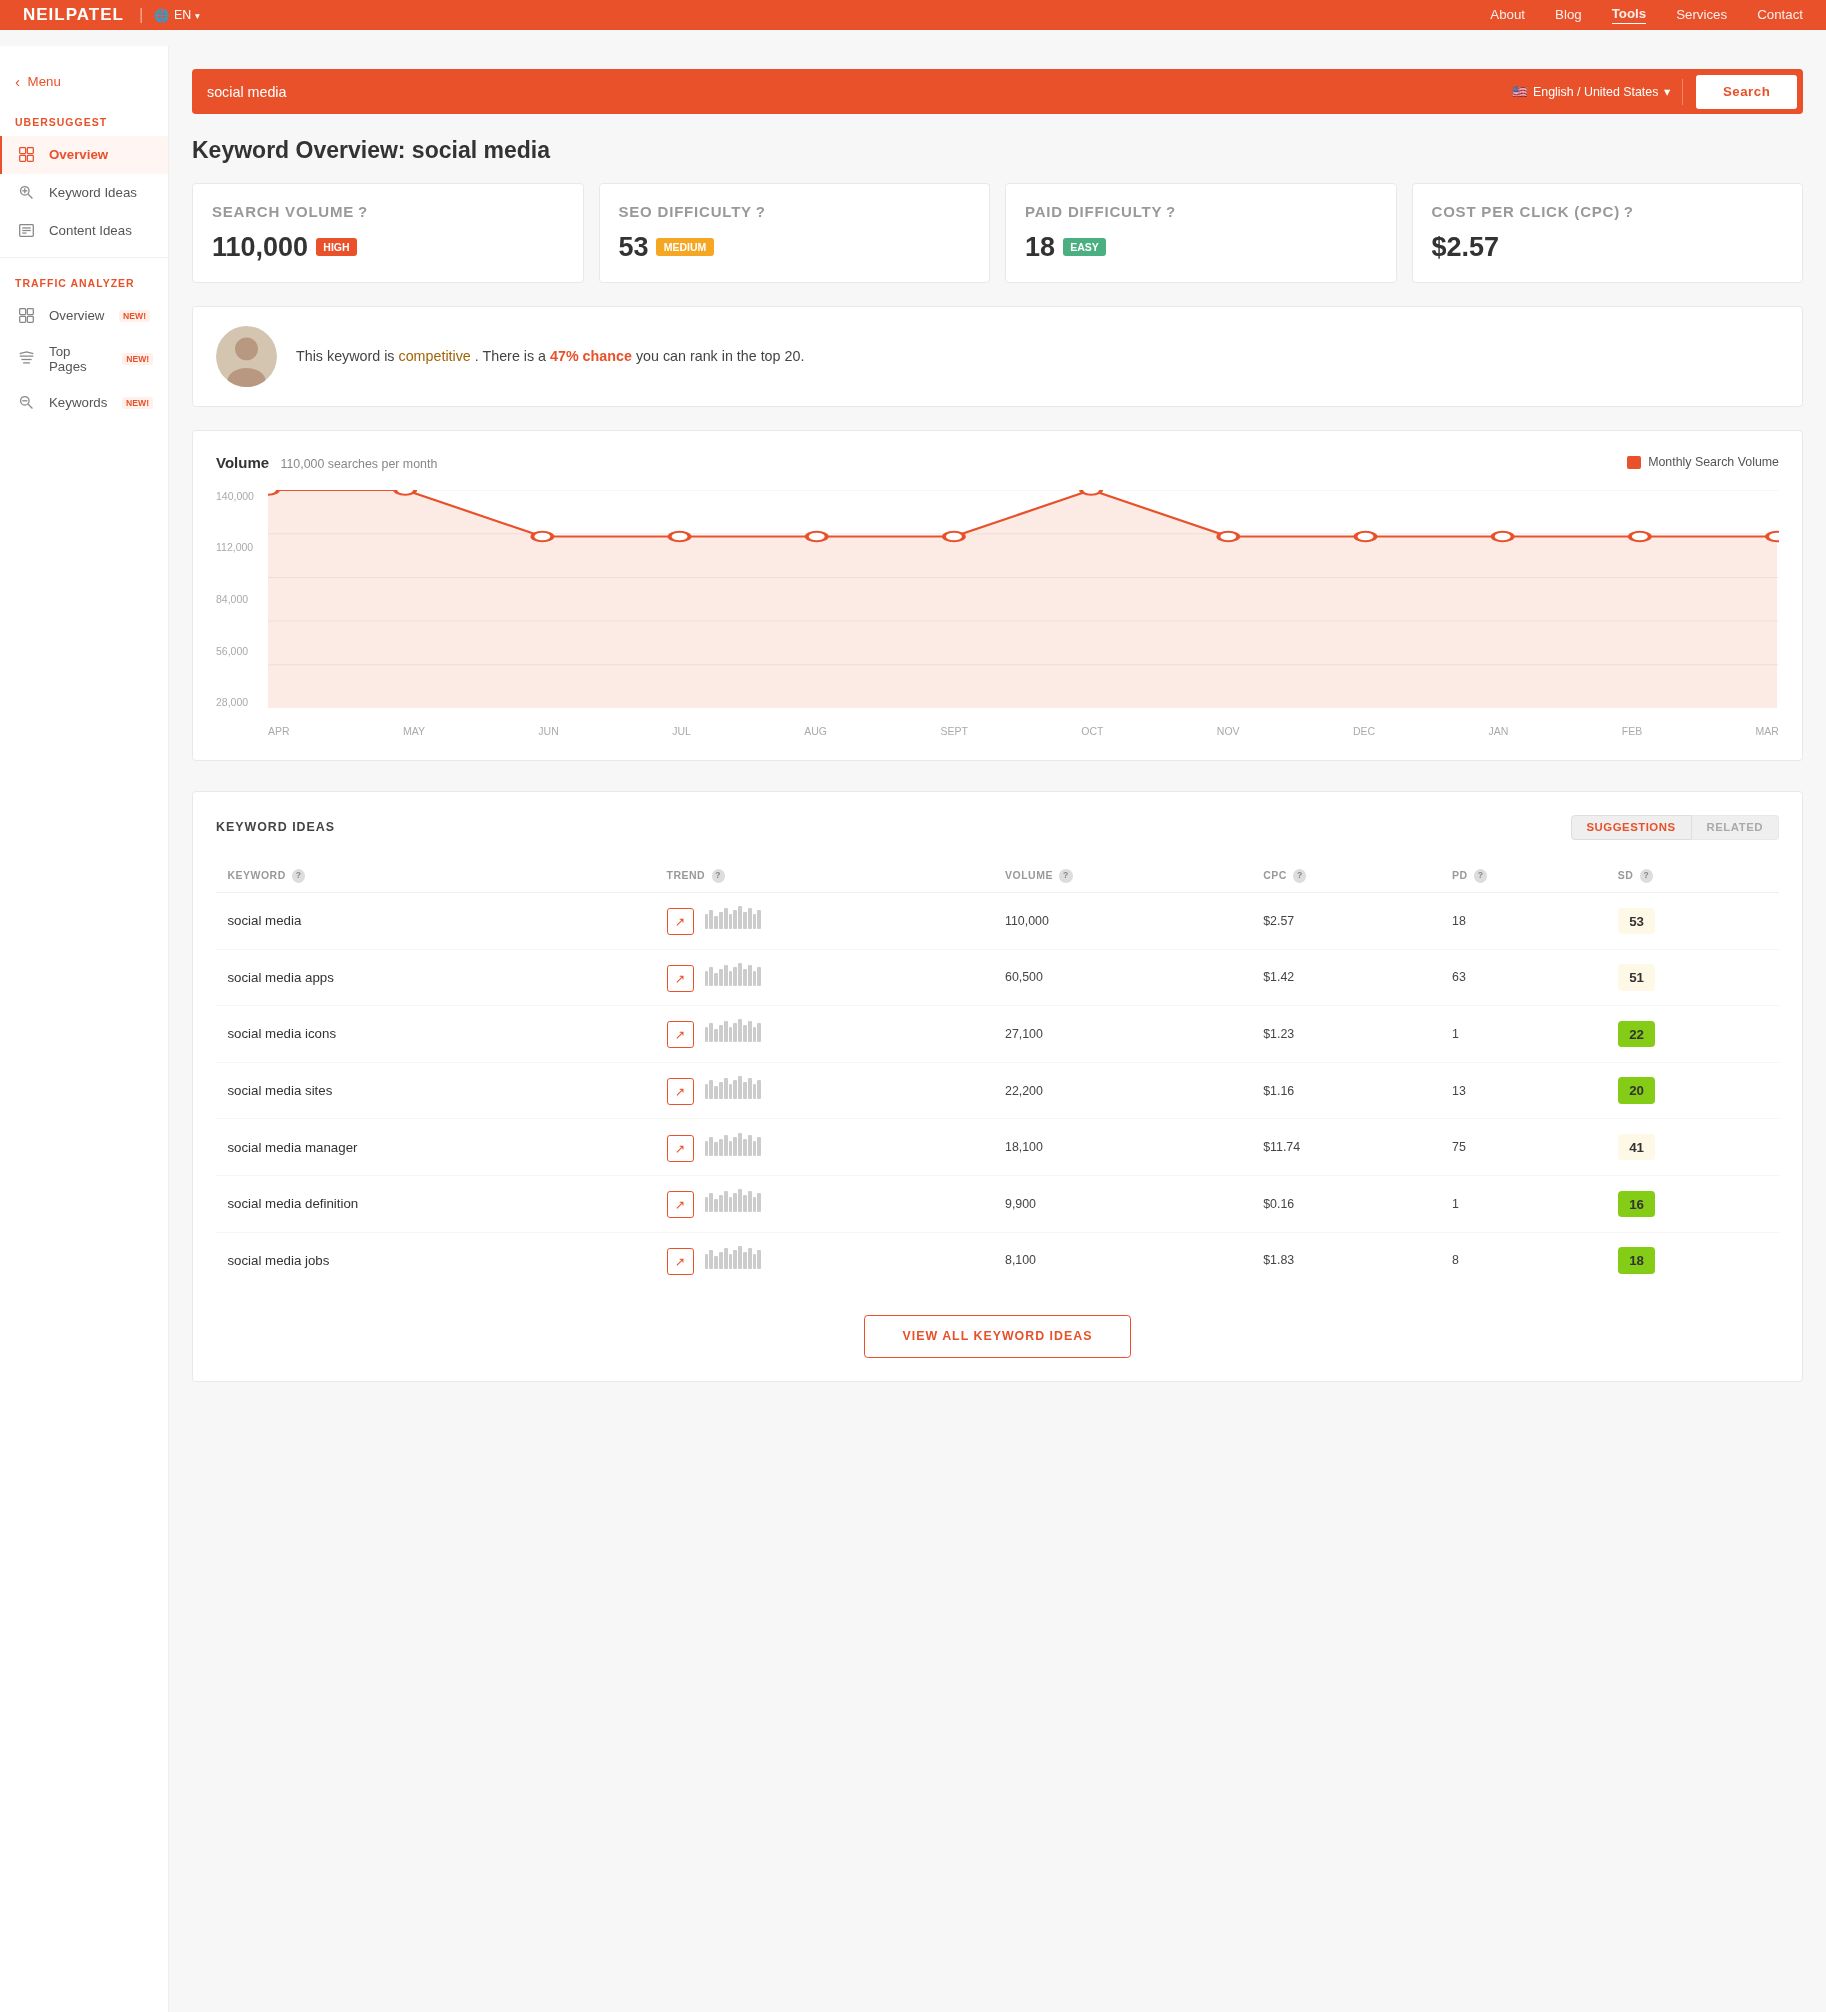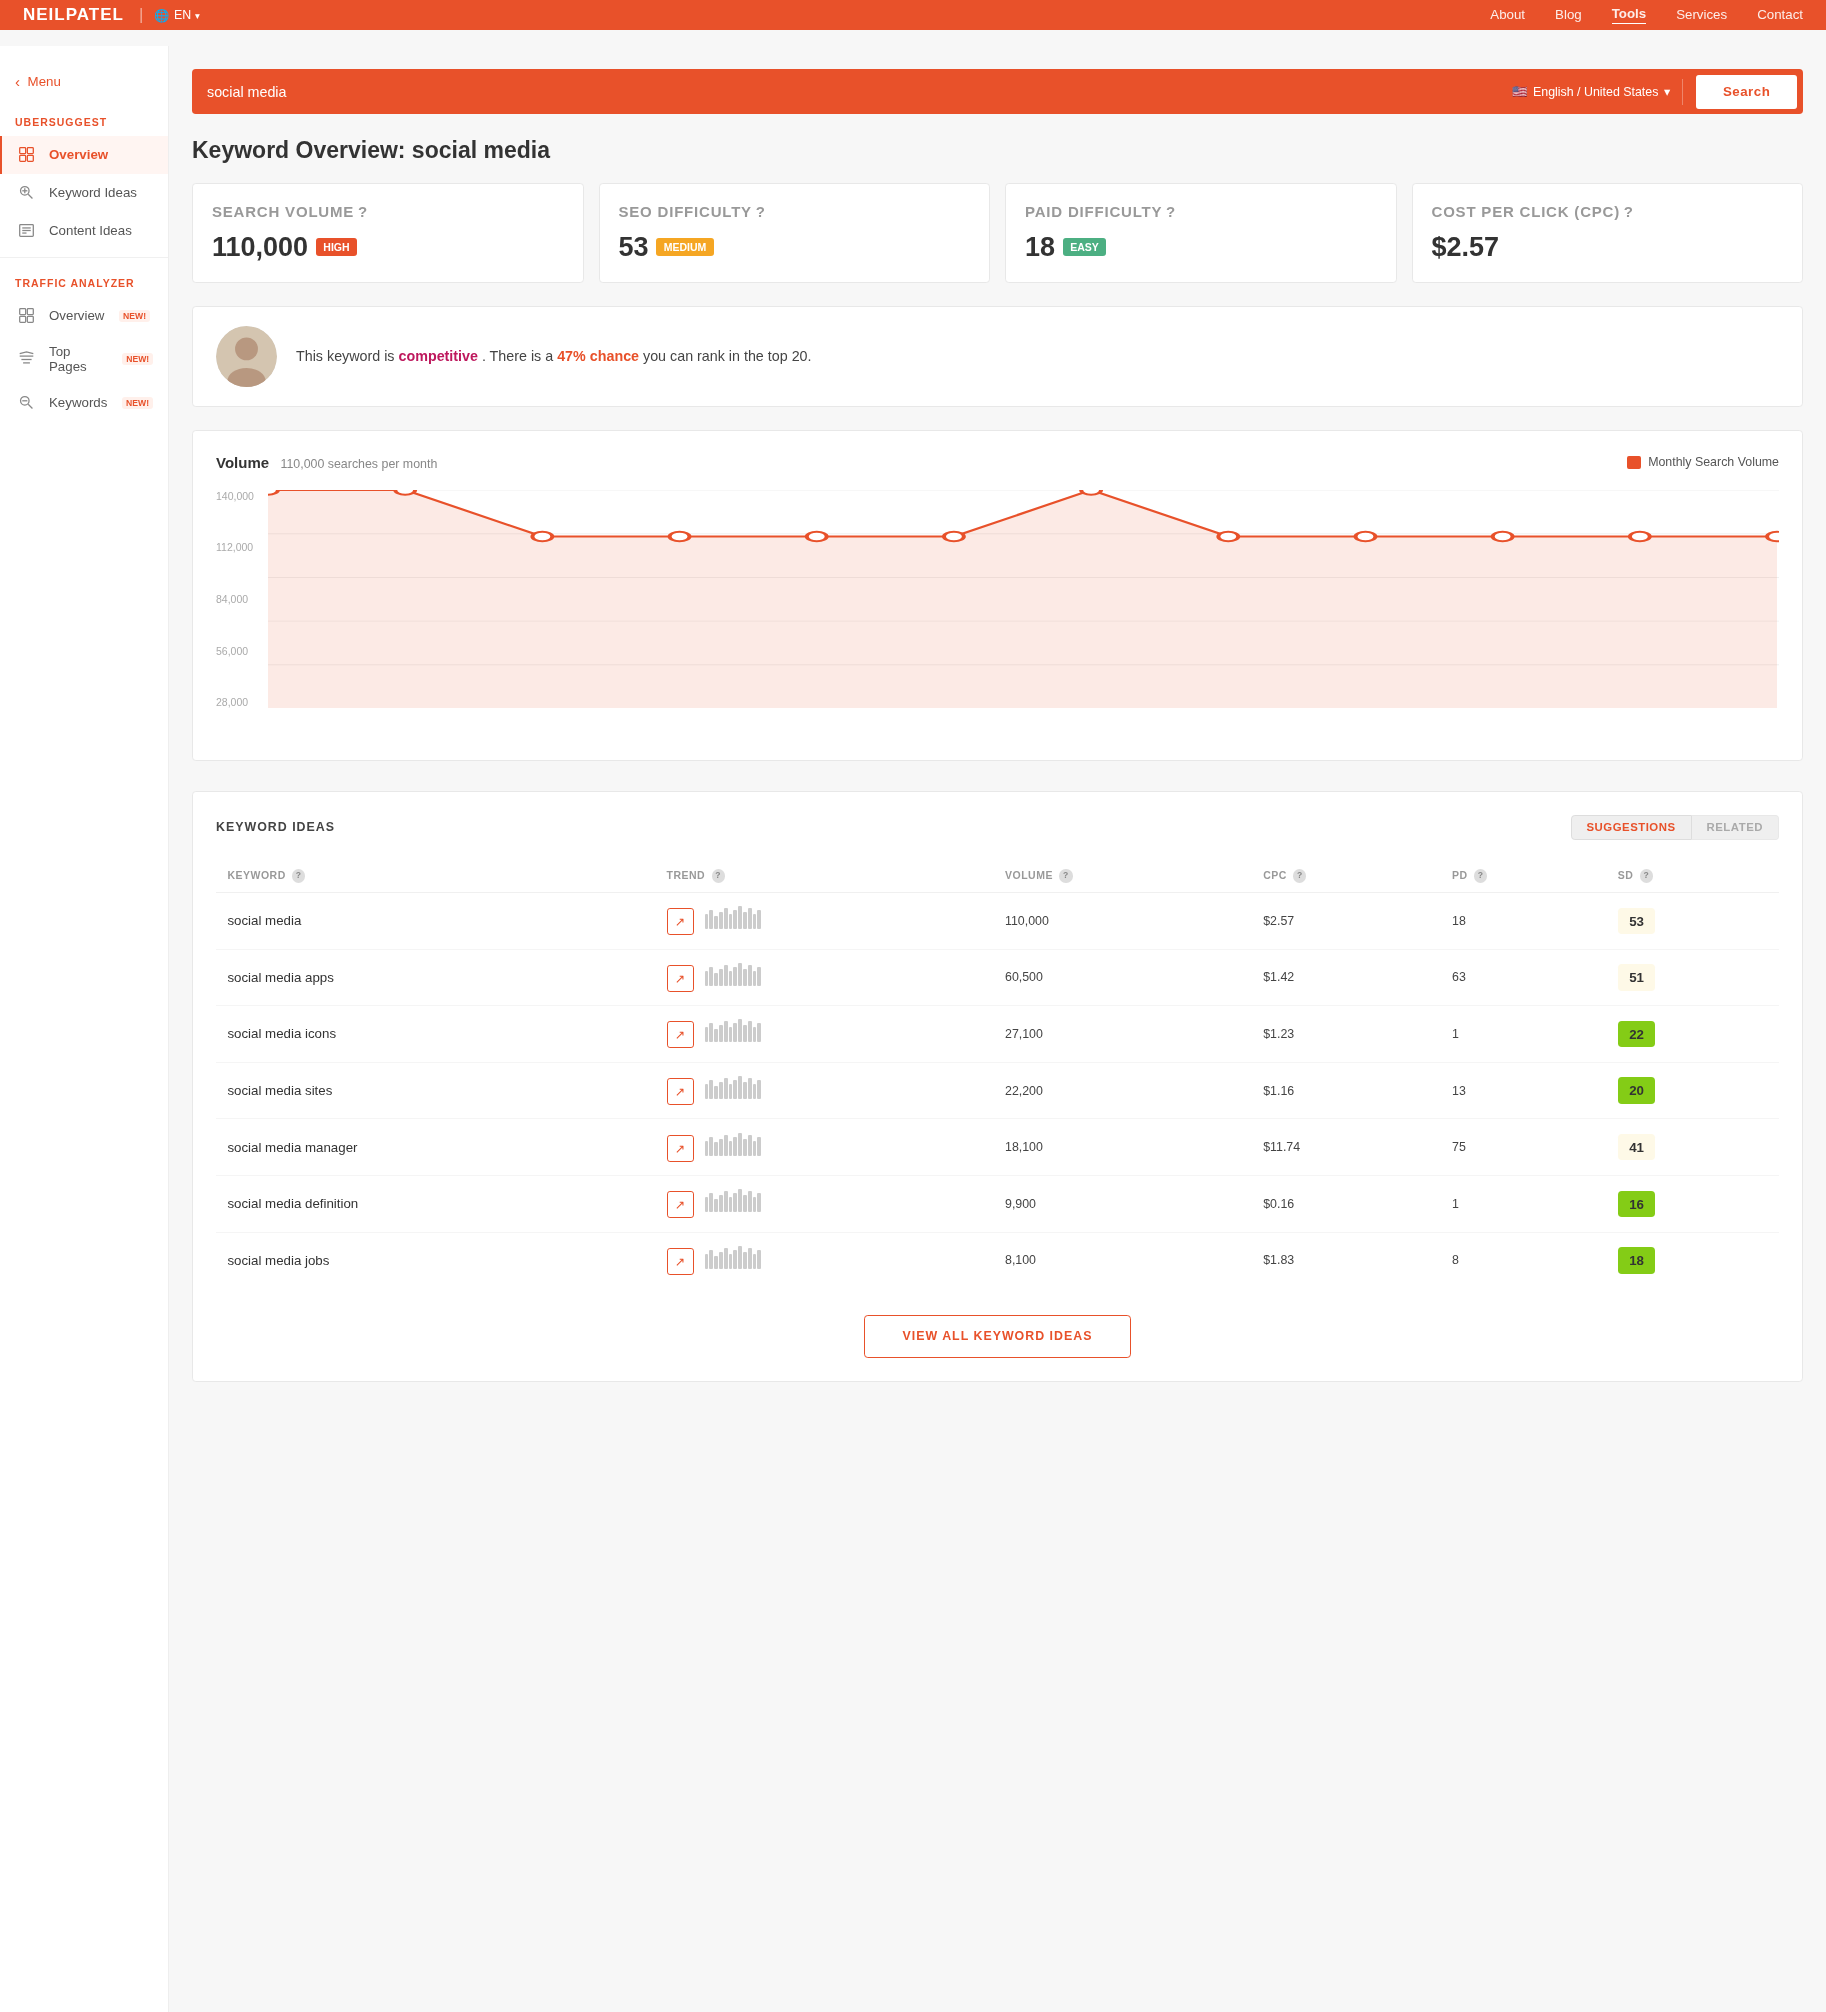--- a/index.html
+++ b/index.html
@@ -250,21 +250,21 @@
       background: #e8e8e8;
       display: flex;
       align-items: center;
       justify-content: center;
     }
     .insight-box .text {
       font-size: 14.3px;
       color: #444;
       line-height: 1.5;
     }
-    .insight-box .text .competitive { color: #be185d; font-weight: 700; }
+    .insight-box .text .competitive { color: #a16207; font-weight: 400; }
     .insight-box .text .chance { color: #e8512a; font-weight: 700; }
 
     
     .chart-card {
       background: #fff;
       border: 1px solid #e8e8e8;
       border-radius: 3.8px;
       padding: 23px;
       margin-bottom: 30px;
     }
@@ -657,20 +657,34 @@
             <circle cx="345" cy="49" r="5" fill="#fff" stroke="#e8512a" stroke-width="2"></circle>
             <circle cx="414" cy="0" r="5" fill="#fff" stroke="#e8512a" stroke-width="2"></circle>
             <circle cx="483" cy="49" r="5" fill="#fff" stroke="#e8512a" stroke-width="2"></circle>
             <circle cx="552" cy="49" r="5" fill="#fff" stroke="#e8512a" stroke-width="2"></circle>
             <circle cx="621" cy="49" r="5" fill="#fff" stroke="#e8512a" stroke-width="2"></circle>
             <circle cx="690" cy="49" r="5" fill="#fff" stroke="#e8512a" stroke-width="2"></circle>
             <circle cx="759" cy="49" r="5" fill="#fff" stroke="#e8512a" stroke-width="2"></circle>
           </svg>
         </div>
 
+        <div style="position:absolute;bottom:0;left:52px;right:0;display:flex;justify-content:space-between;font-size:10.5px;color:#aaa;">
+          <span>APR</span>
+          <span>MAY</span>
+          <span>JUN</span>
+          <span>JUL</span>
+          <span>AUG</span>
+          <span>SEPT</span>
+          <span>OCT</span>
+          <span>NOV</span>
+          <span>DEC</span>
+          <span>JAN</span>
+          <span>FEB</span>
+          <span>MAR</span>
+        </div>
       </div>
     </div>
 
     <div class="keyword-ideas-section">
       <div class="keyword-ideas-header">
         <span class="section-title">KEYWORD IDEAS</span>
         <div class="keyword-ideas-tabs">
           <button class="tab active">SUGGESTIONS</button>
           <button class="tab">RELATED</button>
         </div>

